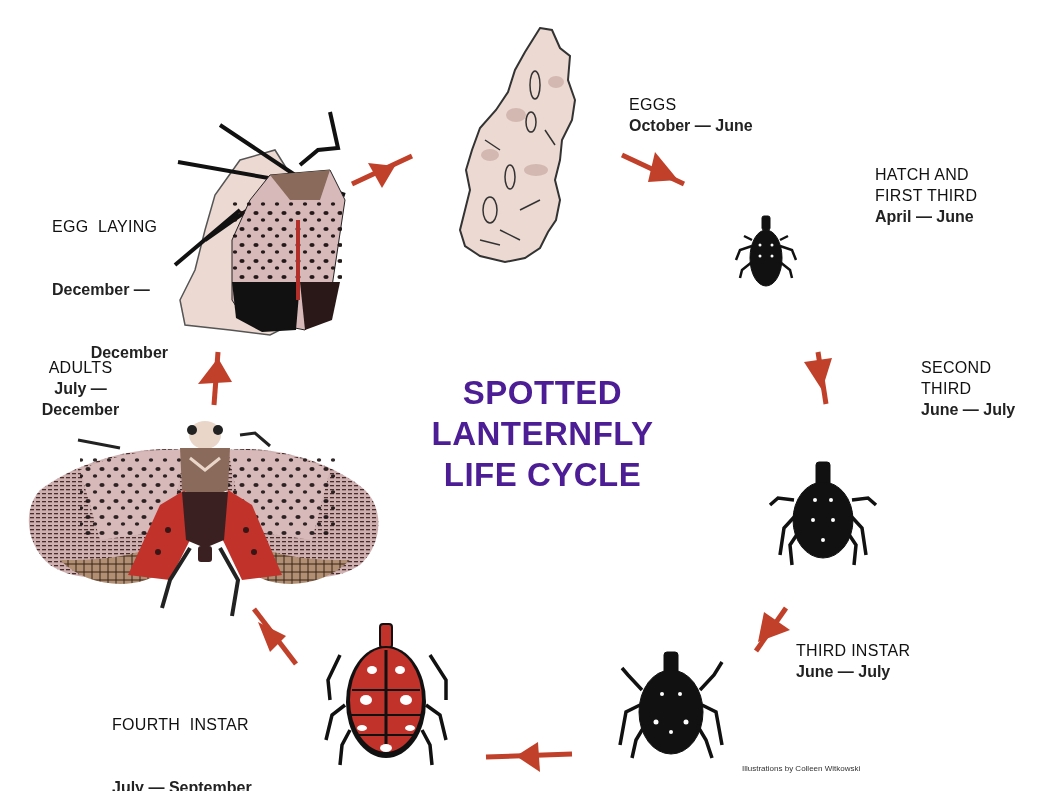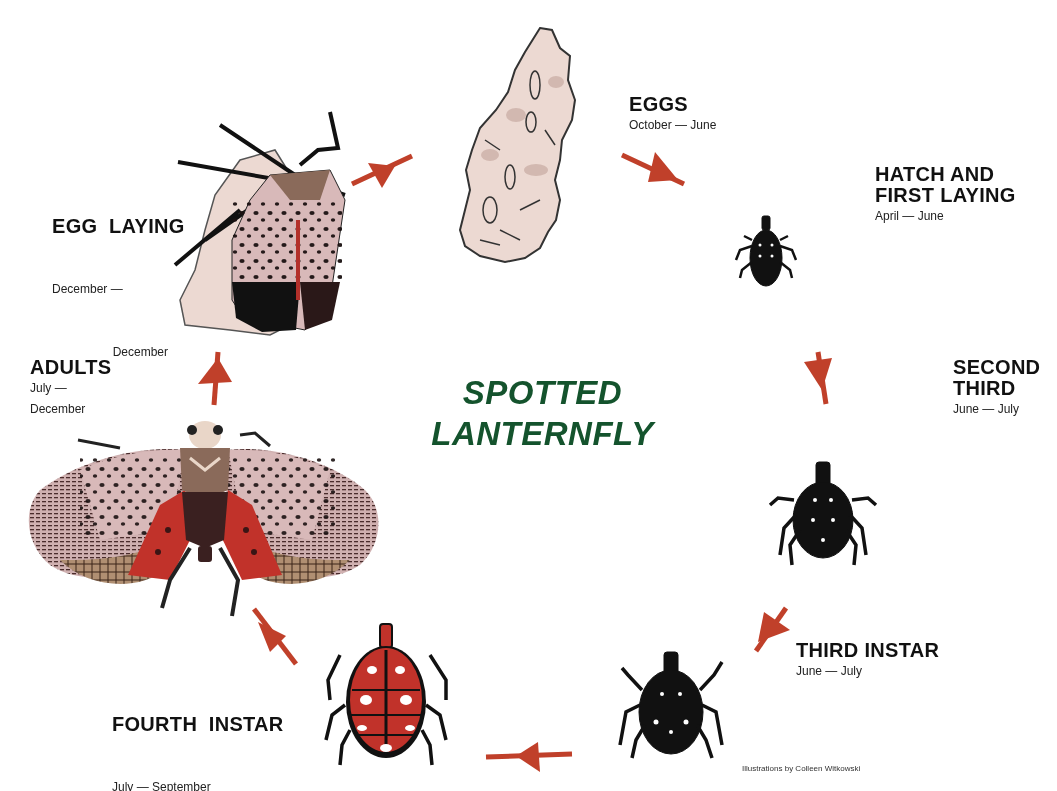--- a/index.html
+++ b/index.html
@@ -1,24 +1,24 @@
 <!DOCTYPE html>
 <html><head>
 <meta charset="utf-8">
 <style>
   html, body { margin:0; padding:0; background:#ffffff; }
   body { width:1057px; height:791px; position:relative; overflow:hidden;
          font-family:"Liberation Sans", "DejaVu Sans", sans-serif; color:#111; }
   .stage { position:absolute; left:0; top:0; width:1057px; height:791px; }
   .label { position:absolute; line-height:21px; }
-  .label .title { font-weight:bold; font-size:20px; letter-spacing:0.3px; display:block; }
-  .label .dates { font-size:12px; color:#222; display:block; }
-  .right { text-align:left; }
+  .label .title { font-weight:normal; font-size:16px; letter-spacing:0.3px; display:block; }
+  .label .dates { font-size:16px; color:#222; display:block;font-weight:bold; }
+  .right { text-align:center; }
   .center-title { position:absolute; left:420px; top:372px; width:245px; text-align:center;
-                  font-weight:bold; font-size:33px; line-height:41px; letter-spacing:0.5px; color:#14532d;font-style:italic; }
+                  font-weight:bold; font-size:33px; line-height:41px; letter-spacing:0.5px; color:#4c1d95; }
   .credit { position:absolute; left:722px; top:764px; font-size:8px; color:#333;padding-left:20px; }
   svg.art { position:absolute; left:0; top:0; }
 </style>
 </head>
 <body>
 
 <div class="stage">
 
   <svg class="art" width="1057" height="791" viewBox="0 0 1057 791">
     <defs>
@@ -178,25 +178,25 @@
     </g>
   </svg>
 
   <div class="label" style="left:629px; top:94px;">
     <span class="title">EGGS</span>
     <span class="dates">October — June</span>
   </div>
 
   <div class="label" style="left:875px; top:164px;">
     <span class="title">HATCH AND</span>
-    <span class="title">FIRST LAYING</span>
+    <span class="title">FIRST THIRD</span>
     <span class="dates">April — June</span>
   </div>
 
-  <div class="label" style="left:921px; top:357px;margin-left:32px;">
+  <div class="label" style="left:921px; top:357px;">
     <span class="title">SECOND</span>
     <span class="title">THIRD</span>
     <span class="dates">June — July</span>
   </div>
 
   <div class="label" style="left:796px; top:640px;">
     <span class="title">THIRD INSTAR</span>
     <span class="dates">June — July</span>
   </div>
 
@@ -213,16 +213,17 @@
 
   <div class="label" style="left:52px; top:174px; width:116px; white-space:pre;">
     <span class="title">EGG  LAYING</span>
     <span class="dates">December —</span>
     <span class="dates" style="text-align:right;">December</span>
   </div>
 
   <div class="center-title">
     <div>SPOTTED</div>
     <div>LANTERNFLY</div>
+    <div>LIFE CYCLE</div>
   </div>
 
   <div class="credit">Illustrations by Colleen Witkowski</div>
 </div>
 
 </body></html>

